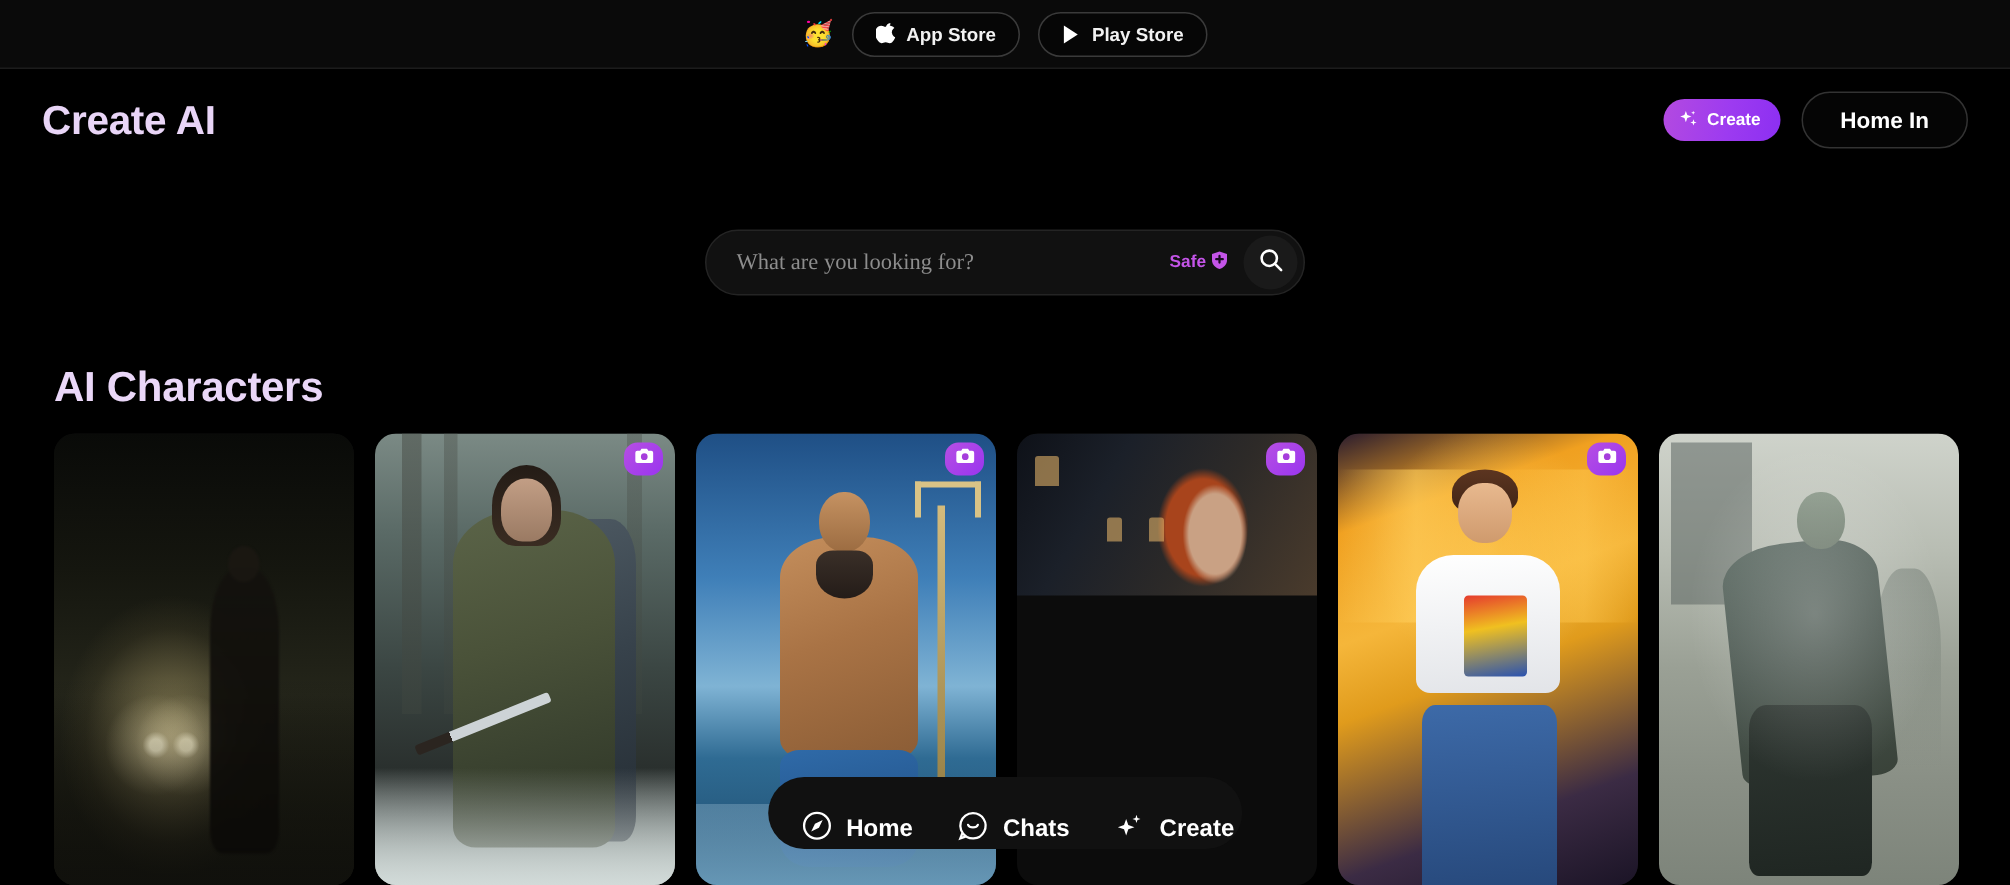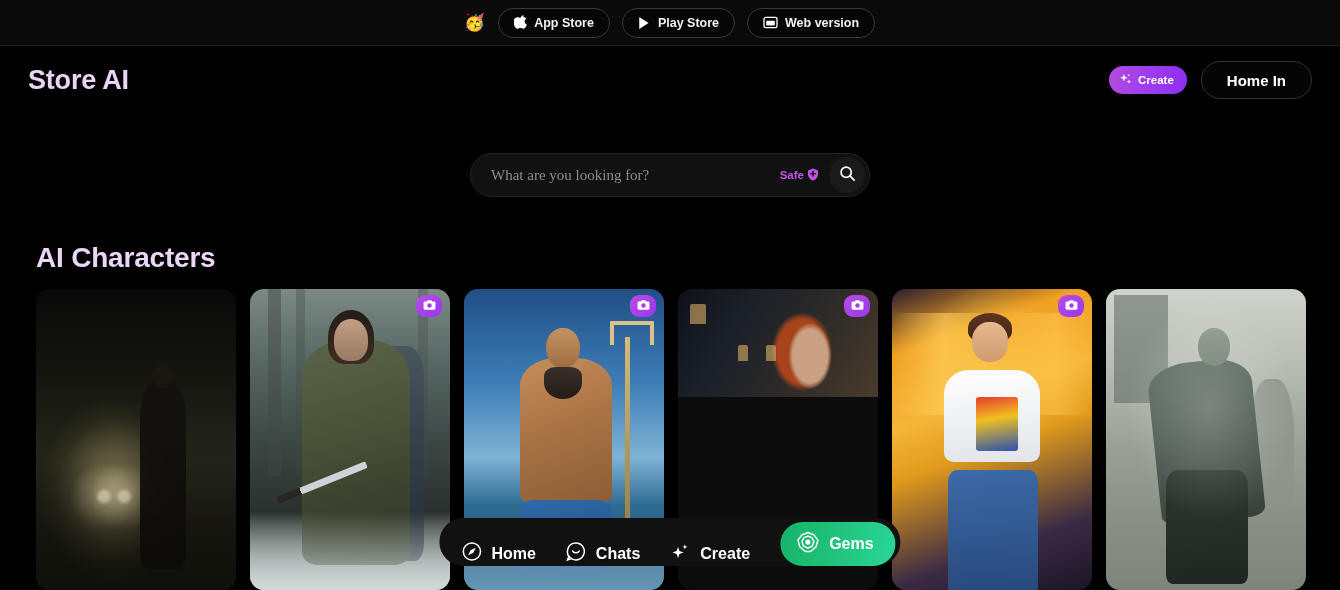--- a/index.html
+++ b/index.html
@@ -432,33 +432,24 @@
 
   <button class="store-btn">
     <span>
       <svg width="13" height="14" viewBox="0 0 14 16" fill="#fff">
         <path d="M1 1.2 L11.6 8 L1 14.8 Z"></path>
       </svg>
     </span>
     <span>Play Store</span>
   </button>
 
-  <button class="store-btn">
-    <span>
-      <svg width="15" height="13" viewBox="0 0 16 14" fill="none" stroke="#fff" stroke-width="1.4">
-        <rect x="1" y="1.5" width="14" height="11" rx="1.8"></rect>
-        <rect x="3.4" y="5" width="9.2" height="5.2" rx="0.8" fill="#fff" stroke="none"></rect>
-      </svg>
-    </span>
-    <span>Web version</span>
-  </button>
 </div>
 
 <div class="site-header">
-  <div class="brand">Store AI</div>
+  <div class="brand">Create AI</div>
 
   <div class="header-actions">
     <button class="create-btn">
       <span>
         <svg width="14" height="14" viewBox="0 0 16 16" fill="#fff">
           <path d="M5.6 2.2 L6.7 5.4 L9.9 6.5 L6.7 7.6 L5.6 10.8 L4.5 7.6 L1.3 6.5 L4.5 5.4 Z"></path>
           <path d="M11.4 8.6 L12 10.4 L13.8 11 L12 11.6 L11.4 13.4 L10.8 11.6 L9 11 L10.8 10.4 Z"></path>
           <path d="M11.2 2.0 L11.6 3.2 L12.8 3.6 L11.6 4.0 L11.2 5.2 L10.8 4.0 L9.6 3.6 L10.8 3.2 Z"></path>
         </svg>
       </span>
@@ -614,23 +605,13 @@
   <div class="nav-item">
     <span>
       <svg width="21" height="21" viewBox="0 0 22 22" fill="#fff">
         <path d="M8 6.2 L9.5 10.5 L13.8 12 L9.5 13.5 L8 17.8 L6.5 13.5 L2.2 12 L6.5 10.5 Z"></path>
         <path d="M15.2 3.4 L15.9 5.5 L18 6.2 L15.9 6.9 L15.2 9 L14.5 6.9 L12.4 6.2 L14.5 5.5 Z"></path>
       </svg>
     </span>
     <span>Create</span>
   </div>
 
-  <div class="nav-item nav-gems">
-    <span>
-      <svg width="23" height="23" viewBox="0 0 24 24" fill="none" stroke="#fff" stroke-width="1.5">
-        <path d="M12 1.6 L18.2 4.1 L22.4 9.5 L20.4 16.6 L14.6 21.4 H9.4 L3.6 16.6 L1.6 9.5 L5.8 4.1 Z"></path>
-        <path d="M12 5.2 L16.2 7 L18.2 11.2 L16.6 15.6 L12 18 L7.4 15.6 L5.8 11.2 L7.8 7 Z"></path>
-        <circle cx="12" cy="11.6" r="2.7" fill="#fff" stroke="none"></circle>
-      </svg>
-    </span>
-    <span>Gems</span>
-  </div>
 </div>
 
 </body></html>

